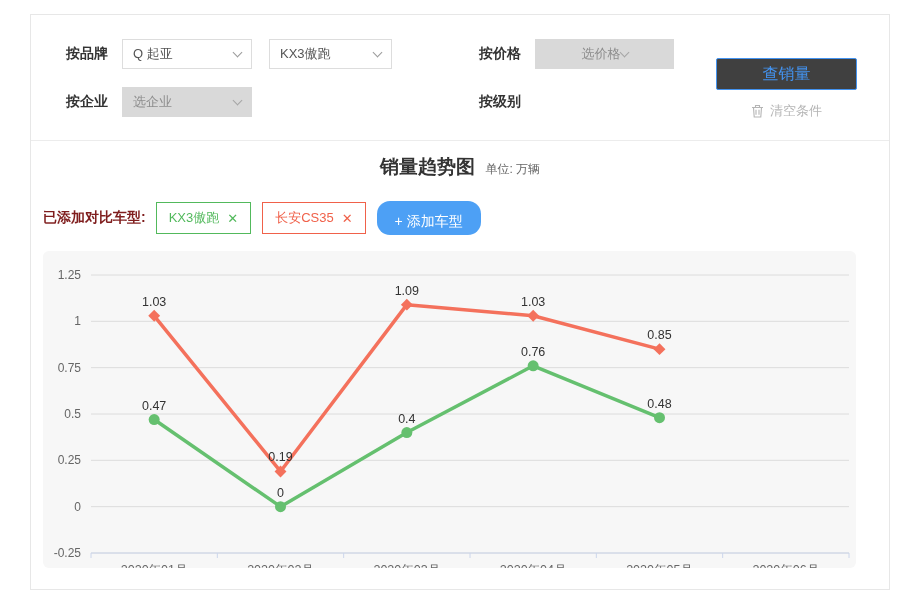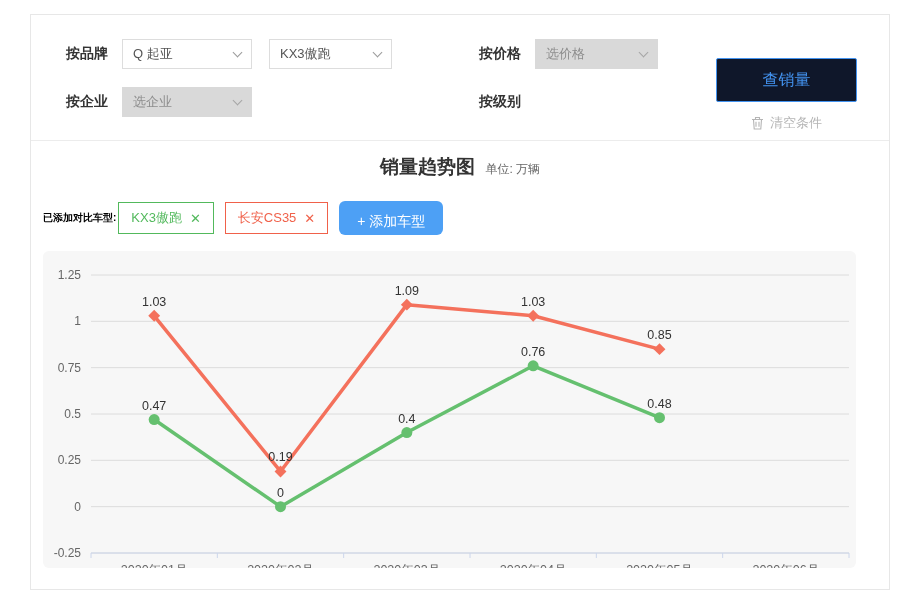--- a/index.html
+++ b/index.html
@@ -9,47 +9,47 @@
     border:1px solid #e7e7e7; background:#fff; }
 
   
   .filter-bar { position:relative; height:126px; border-bottom:1px solid #ececec; padding:24px 0 0 35px; }
   .frow { display:flex; align-items:center; height:30px; margin-bottom:18px; }
   .flabel { font-size:14px; font-weight:700; color:#333; width:56px; flex:0 0 56px; }
   .select { height:30px; border:1px solid #ddd; background:#fff; display:flex; align-items:center;
     justify-content:space-between; padding:0 10px; font-size:13px; color:#555; cursor:pointer; }
   .sel-brand { width:130px;text-align:right; }
   .sel-model { width:123px; margin-left:17px; }
-  .sel-sm { width:123px; }
+  .sel-sm { width:139px;justify-content:center; }
   .select.disabled { background:#d9d9d9; border-color:#d9d9d9; color:#8d8d8d; }
   .sel-brand2 { width:130px; }
   .chev { width:7px; height:7px; border-right:1.5px solid #9b9b9b; border-bottom:1.5px solid #9b9b9b;
     transform:rotate(45deg); margin-top:-4px; flex:0 0 auto; }
   .select.disabled .chev { border-color:#a6a6a6; }
   .gap-price { margin-left:87px; }
   .gap-level { margin-left:227px; }
   .action-col { position:absolute; top:43px; right:32px; width:141px; text-align:center; }
-  .query-btn { width:141px; height:44px; background:#0f172a; border:1px solid #4393f0; color:#4393f0;
+  .query-btn { width:141px; height:32px; background:#404040; border:1px solid #4393f0; color:#4393f0;
     font-size:16px; border-radius:2px; cursor:pointer; font-family:Liberation Serif, serif; }
   .clear-row { margin-top:12px; display:inline-flex; align-items:center; gap:6px; color:#b5b5b5;
     font-size:13px; cursor:pointer; }
 
   
   .chart-sec { position:relative; padding-top:16px; }
   .title-row { text-align:center; height:28px; line-height:20px; }
   .title-row .title { font-size:19px; font-weight:700; color:#333; }
   .title-row .unit { font-size:12px; color:#666; margin-left:6px; }
   .controls-row { position:relative; margin:16px 35px 0 12px; height:34px; display:flex; align-items:center; }
-  .cmp-label { font-size:10px; font-weight:700; color:#000000; margin-right:2px; }
+  .cmp-label { font-size:14px; font-weight:700; color:#7f1d1d; margin-right:10px; }
   .tags { display:flex; align-items:center; gap:11px; }
   .tag { border:1px solid; background:#fff; height:32px; display:inline-flex; align-items:center;
     padding:0 12px; font-size:13px; gap:8px; cursor:default; }
   .tag .x { cursor:pointer; font-size:13px; }
   .add-btn { margin-left:11px; height:34px; padding:12px 18px; background:#4da0f5; color:#fff; border:none;
-    font-size:14px; border-radius:6px; cursor:pointer; font-family:inherit; }
+    font-size:14px; border-radius:13px; cursor:pointer; font-family:inherit; }
   .ranges { position:absolute; right:0; top:4px; display:flex; }
   .range-btn { height:25px; line-height:23px; padding:0 11px; font-size:13px; color:#555;
     border:1px solid #ddd; border-left:none; background:#fff; cursor:pointer; }
   .range-btn:first-child { border-left:1px solid #ddd; }
   .range-btn.sel { background:#9c9c9c; border-color:#9c9c9c; color:#fff; }
   .panel { margin:16px 35px 0 12px; width:813px; height:317px; background:#f7f7f7; border-radius:6px; }
   svg text { font-family:"Liberation Sans","DejaVu Sans",sans-serif; }
 </style>
 </head>
 <body>

